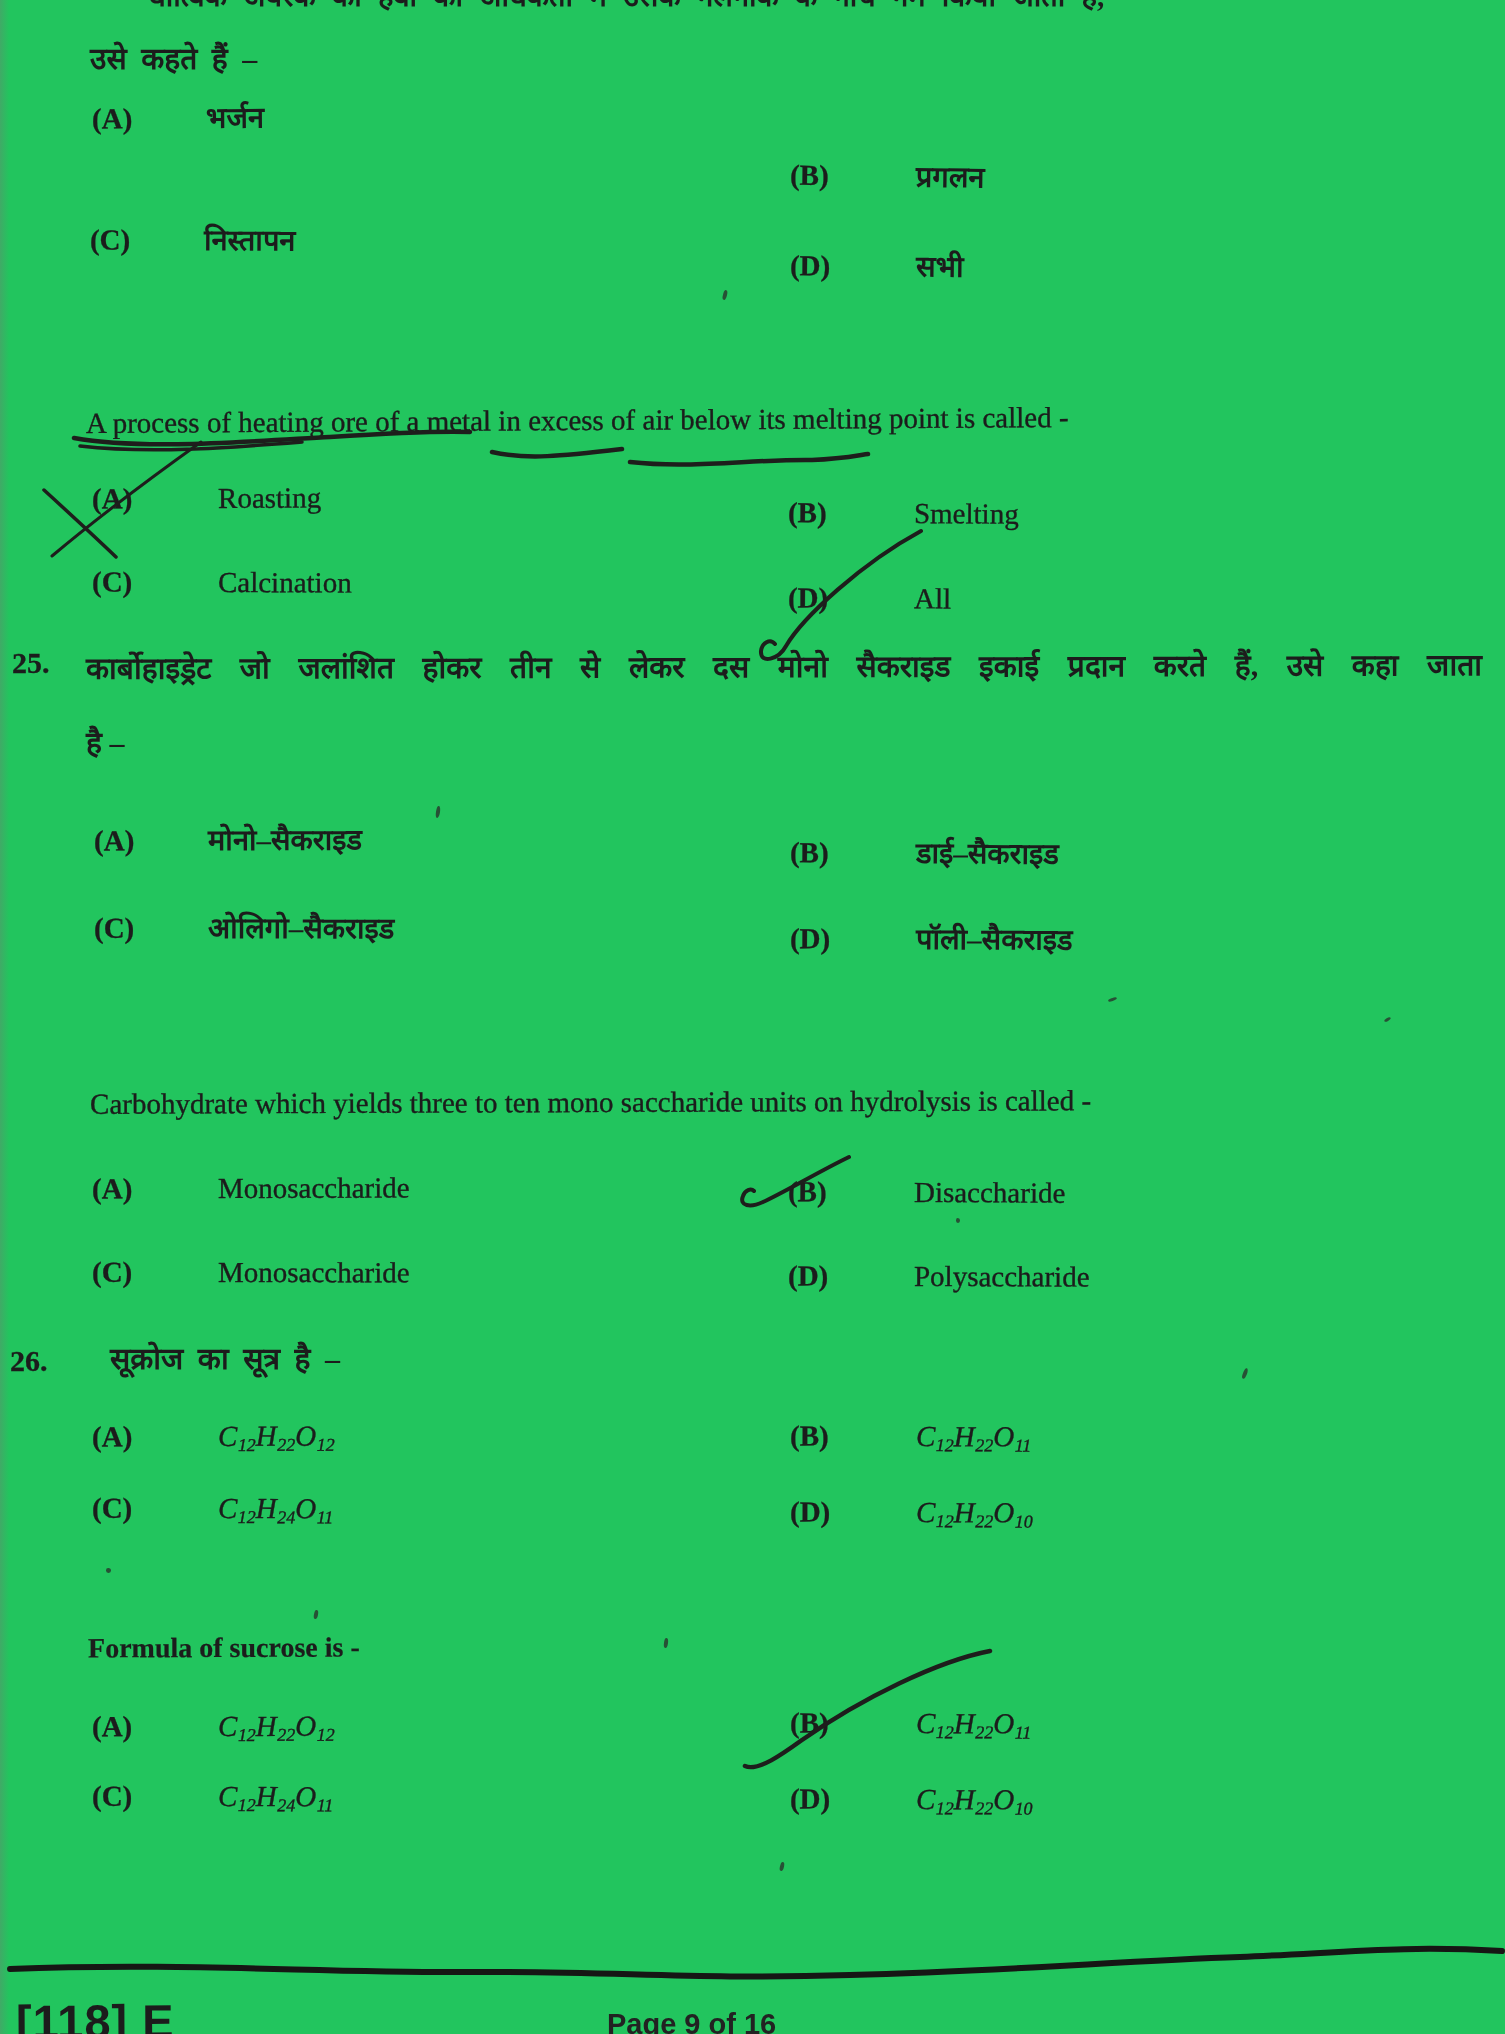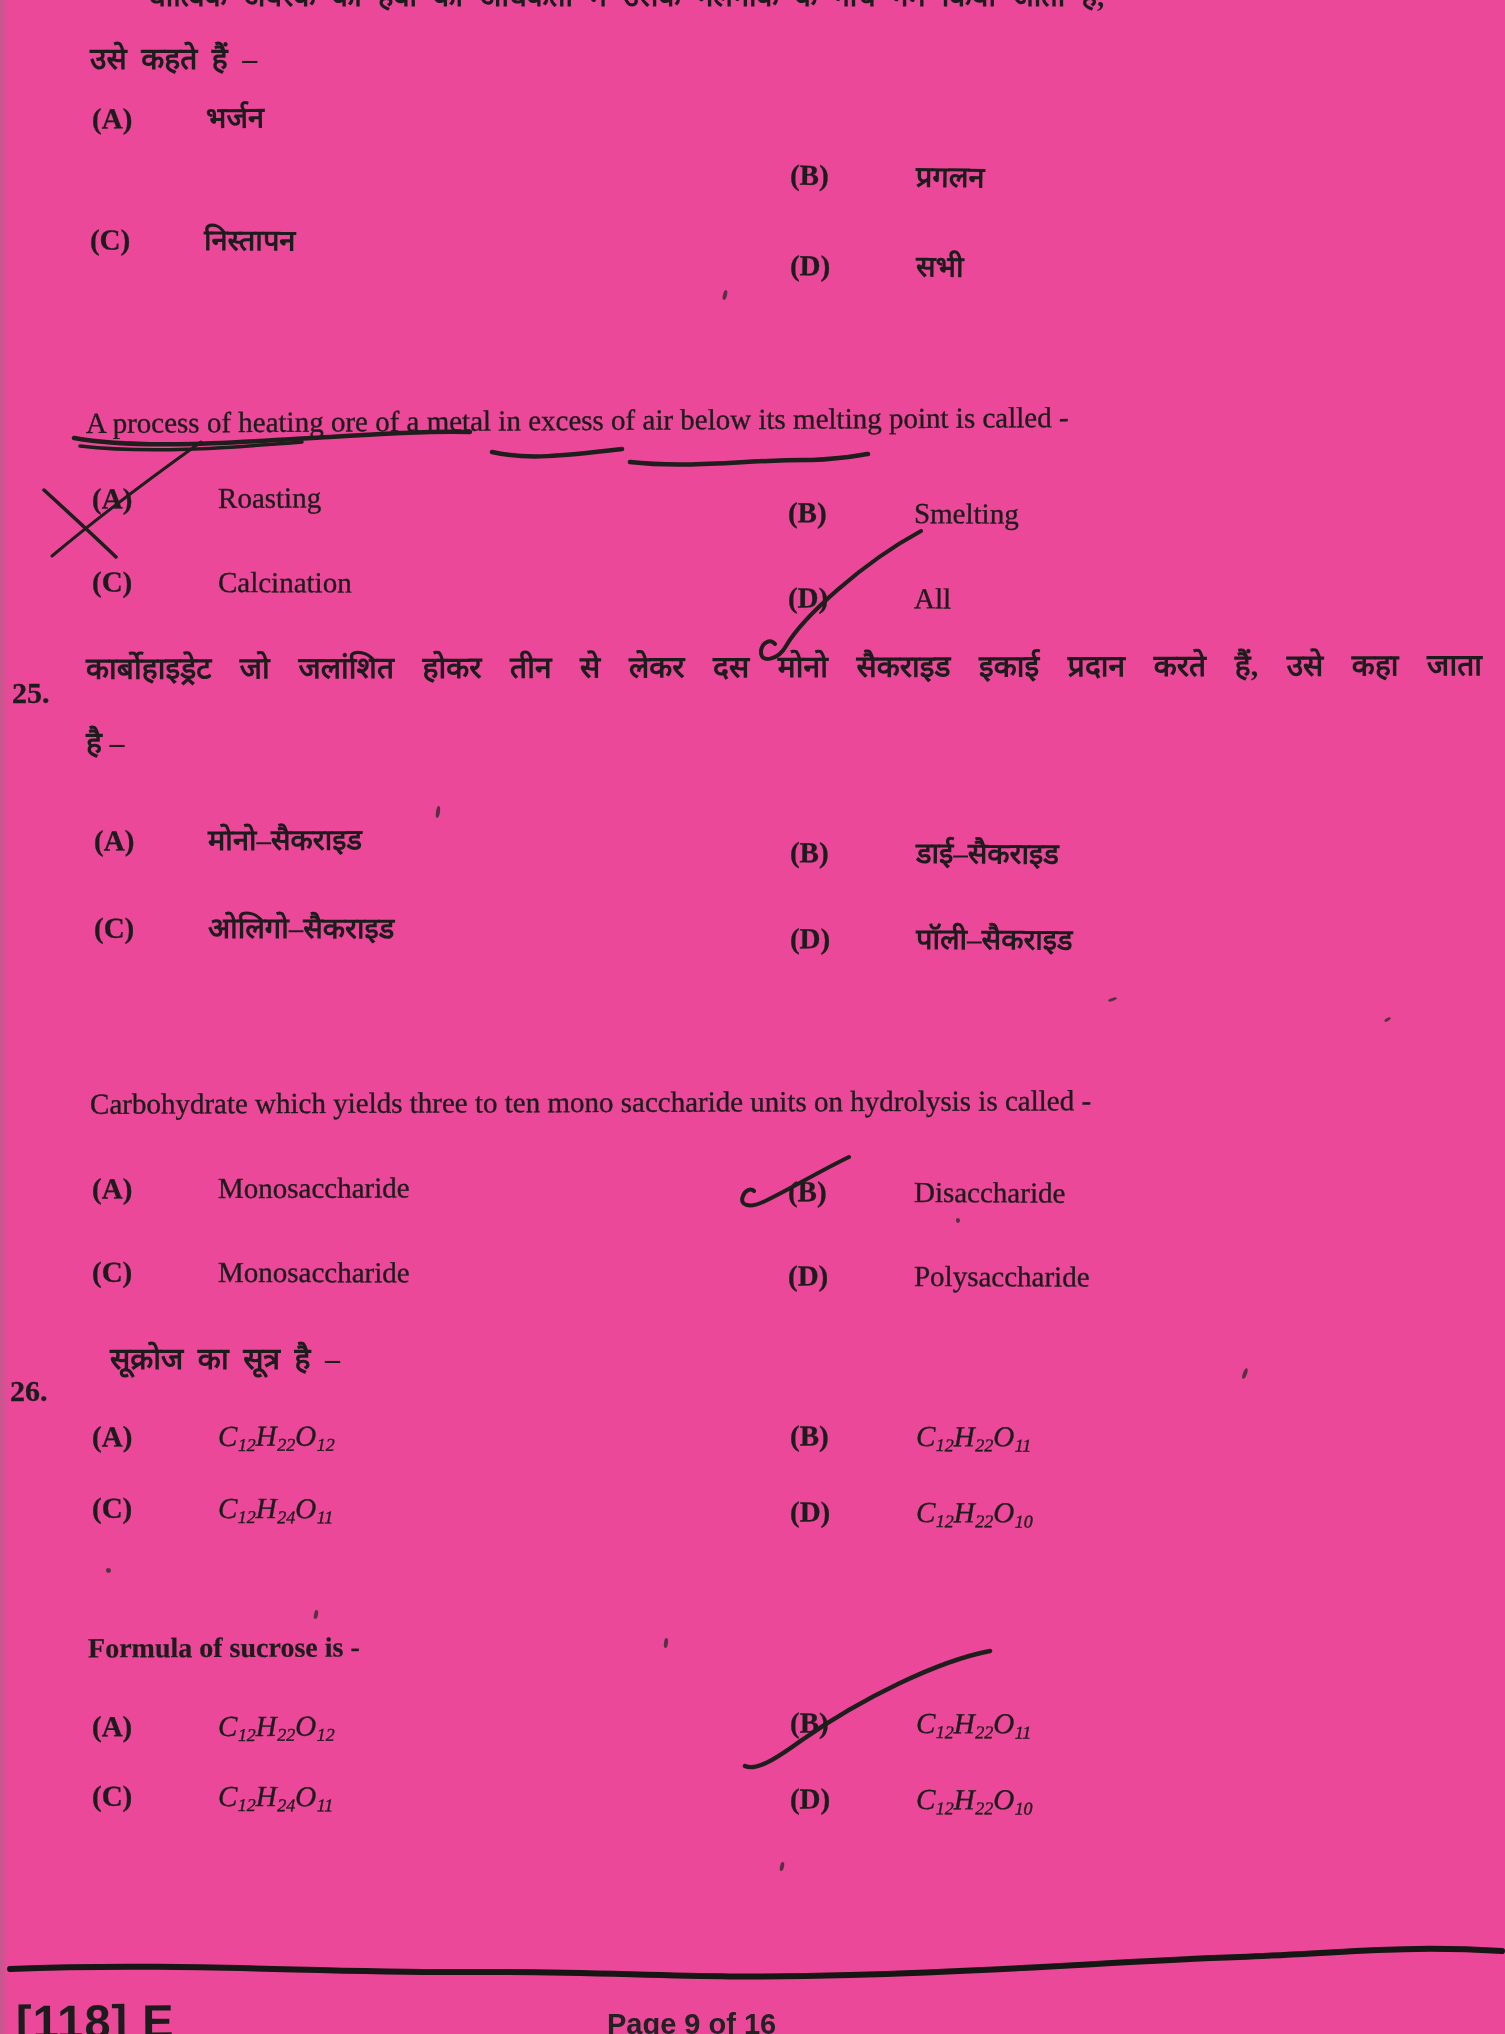--- a/index.html
+++ b/index.html
@@ -1,36 +1,36 @@
 <!DOCTYPE html>
 <html><head>
 <meta charset="utf-8">
 <style>
   html,body{margin:0;padding:0;background:#e8e8e6;}
   .page{
     position:relative;width:1505px;height:2034px;overflow:hidden;
-    background:#ec4899;
+    background:#22c55e;
     font-family:"Liberation Serif",serif;color:#1c1c1c;
   }
   .page::before{ 
     content:"";position:absolute;left:0;top:0;width:9px;height:100%;
     background:linear-gradient(90deg,rgba(120,120,118,.35),rgba(120,120,118,0));
     z-index:5;pointer-events:none;
   }
   .abs{position:absolute;white-space:nowrap;}
   .hi{font-weight:700;font-size:30px;line-height:1.15;}
   .en{font-weight:400;font-size:28px;line-height:1.15;-webkit-text-stroke:.35px #1c1c1c;}
   .en-b{font-weight:700;-webkit-text-stroke:.2px #1c1c1c;}
   .opt{display:flex;align-items:baseline;}
   .opt .lab{font-weight:700;font-size:29px;flex:none;-webkit-text-stroke:.3px #1c1c1c;}
   .labw-hi{width:114px;}
   .labw-en{width:126px;}
   .labw-r{width:126px;}
   .opt .txt{font-size:29px;}
-  .qnum{font-weight:700;font-size:30px;margin-top:30px;-webkit-text-stroke:.3px #1c1c1c;}
+  .qnum{font-weight:700;font-size:30px;-webkit-text-stroke:.3px #1c1c1c;}
   .formula{font-size:29px;letter-spacing:.5px;font-style:italic;}
   .formula sub{font-size:.62em;vertical-align:-0.28em;letter-spacing:0;}
   .clipstrip{position:absolute;left:148px;top:0;width:1357px;height:17px;overflow:hidden;filter:blur(.4px);}
   .clipstrip .inner{display:block;transform:translateY(-20px);font-size:29px;font-weight:700;word-spacing:9px;white-space:nowrap;}
   .justify{white-space:normal;text-align:justify;text-align-last:justify;}
   .marks{position:absolute;left:0;top:0;z-index:4;pointer-events:none;}
   .speck{position:absolute;background:#2a2a28;border-radius:45% 55% 50% 50%;opacity:.75;z-index:3;}
   .footer-code{font-family:"Liberation Sans",sans-serif;font-weight:700;font-size:47px;letter-spacing:1px;}
   .footer-page{font-family:"Liberation Sans",sans-serif;font-weight:700;font-size:29px;color:#222;}
 </style>

